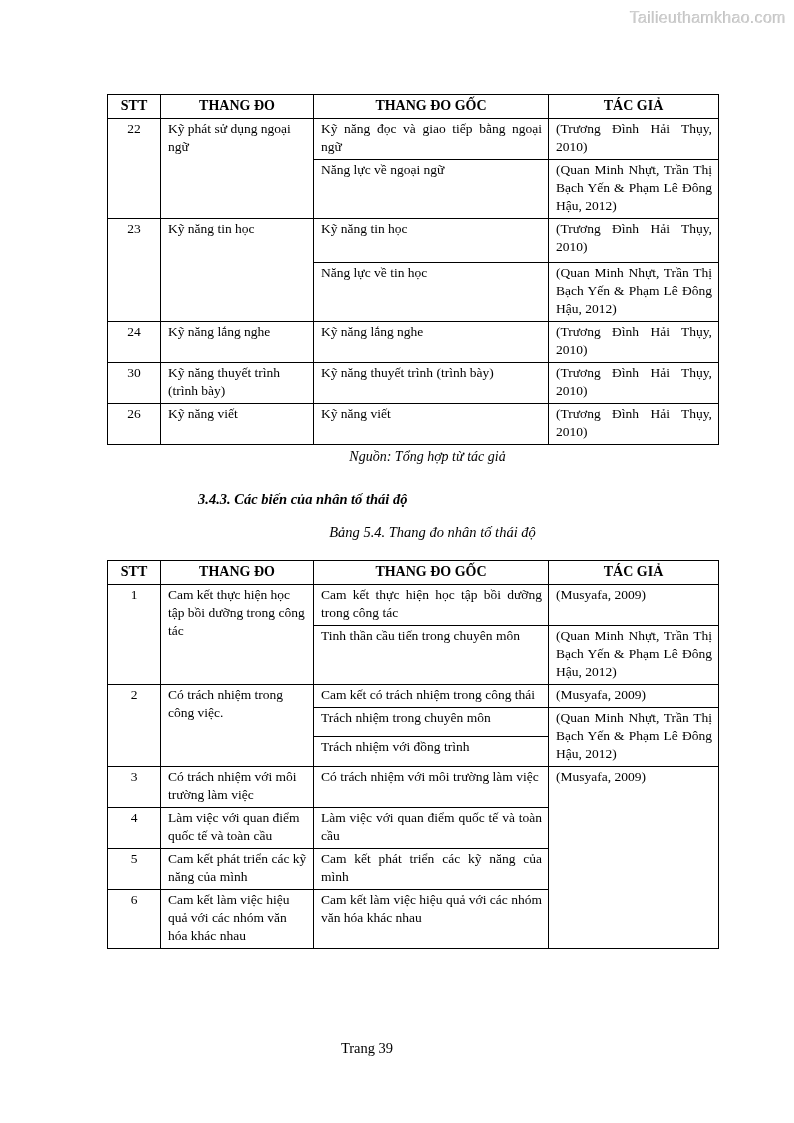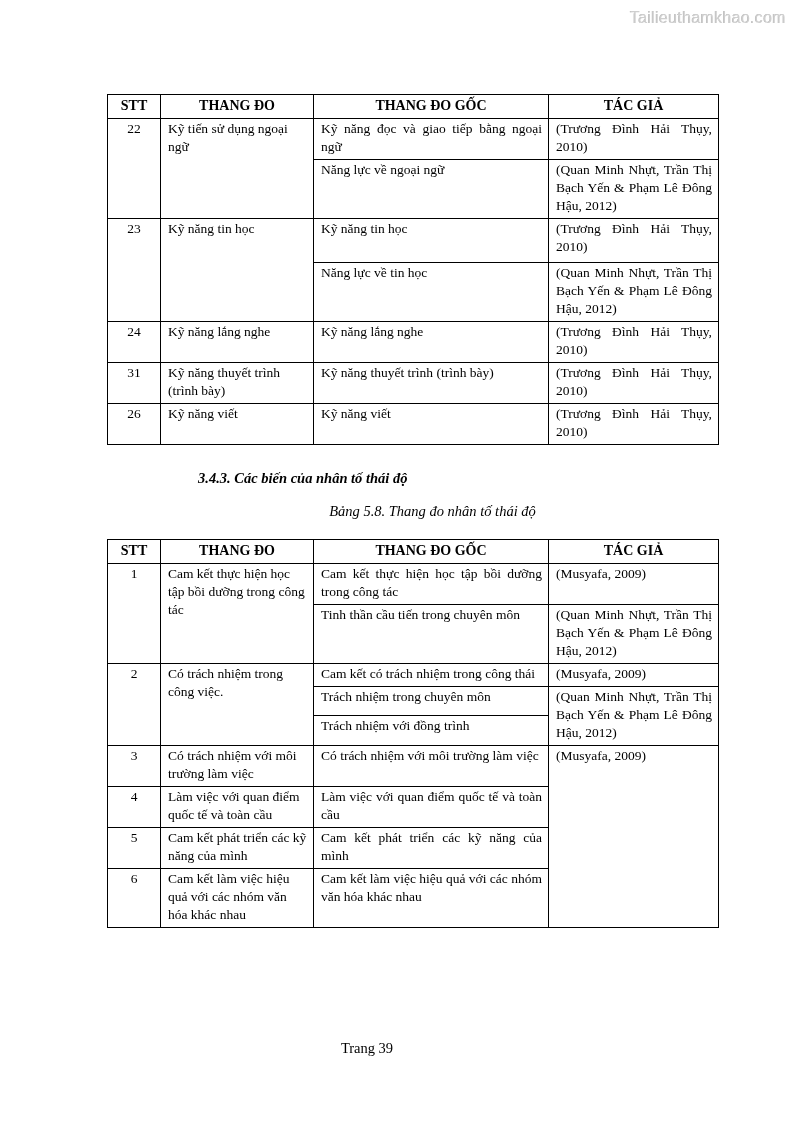--- a/index.html
+++ b/index.html
@@ -77,21 +77,21 @@
       <tr>
         <th>STT</th>
         <th>THANG ĐO</th>
         <th>THANG ĐO GỐC</th>
         <th>TÁC GIẢ</th>
       </tr>
     </thead>
     <tbody>
       <tr>
         <td class="c-stt" rowspan="2">22</td>
-        <td class="c-td" rowspan="2">Kỹ tiến sử dụng ngoại ngữ</td>
+        <td class="c-td" rowspan="2">Kỹ phát sử dụng ngoại ngữ</td>
         <td class="c-goc">Kỹ năng đọc và giao tiếp bằng ngoại ngữ</td>
         <td class="c-tg">(Trương Đình Hải Thụy, 2010)</td>
       </tr>
       <tr>
         <td class="c-goc">Năng lực về ngoại ngữ</td>
         <td class="c-tg">(Quan Minh Nhựt, Trần Thị Bạch Yến &amp; Phạm Lê Đông Hậu, 2012)</td>
       </tr>
       <tr class="h44">
         <td class="c-stt" rowspan="2">23</td>
         <td class="c-td" rowspan="2">Kỹ năng tin học</td>
@@ -102,38 +102,39 @@
         <td class="c-goc">Năng lực về tin học</td>
         <td class="c-tg">(Quan Minh Nhựt, Trần Thị Bạch Yến &amp; Phạm Lê Đông Hậu, 2012)</td>
       </tr>
       <tr>
         <td class="c-stt">24</td>
         <td class="c-td">Kỹ năng lắng nghe</td>
         <td class="c-goc">Kỹ năng lắng nghe</td>
         <td class="c-tg">(Trương Đình Hải Thụy, 2010)</td>
       </tr>
       <tr>
-        <td class="c-stt">31</td>
+        <td class="c-stt">30</td>
         <td class="c-td">Kỹ năng thuyết trình (trình bày)</td>
         <td class="c-goc">Kỹ năng thuyết trình (trình bày)</td>
         <td class="c-tg">(Trương Đình Hải Thụy, 2010)</td>
       </tr>
       <tr>
         <td class="c-stt">26</td>
         <td class="c-td">Kỹ năng viết</td>
         <td class="c-goc">Kỹ năng viết</td>
         <td class="c-tg">(Trương Đình Hải Thụy, 2010)</td>
       </tr>
     </tbody>
   </table>
 
+  <div class="source-note">Nguồn: Tổng hợp từ tác giả</div>
 
   <div class="section-heading">3.4.3. Các biến của nhân tố thái độ</div>
 
-  <div class="table-caption">Bảng 5.8. Thang đo nhân tố thái độ</div>
+  <div class="table-caption">Bảng 5.4. Thang đo nhân tố thái độ</div>
 
   <div class="table2-wrap">
   <table class="doc-table">
     <colgroup>
       <col style="width:53px">
           <col style="width:153px">
           <col style="width:235px">
           <col style="width:170px">
     </colgroup>
     <thead>

